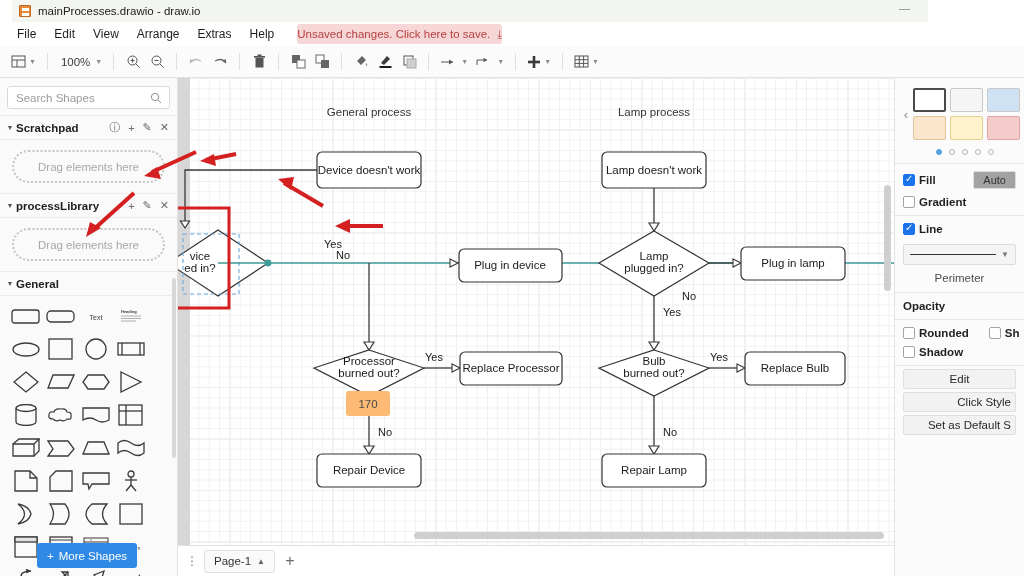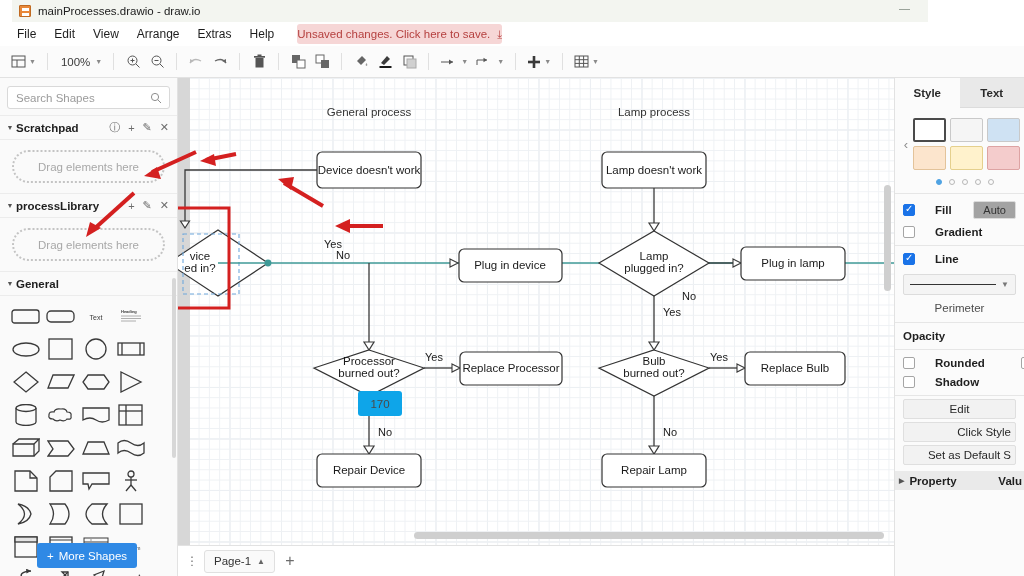--- a/index.html
+++ b/index.html
@@ -126,22 +126,22 @@
   .canvas-svg { position: absolute; left: 0; top: 0; }
   .v-scroll {
     position: absolute; right: 3px; top: 107px; width: 7px; height: 106px;
     background: #cfcfcf; border-radius: 4px;
   }
   .h-scroll {
     position: absolute; left: 236px; bottom: 6px; width: 470px; height: 7px;
     background: #cfcfcf; border-radius: 4px;
   }
   .size-tip {
-    position: absolute; left: 180px; top: 313px; width: 44px; height: 25px;
-    background: #0ea5e9; border-radius: 3px; display: flex; align-items: center;
+    position: absolute; left: 168px; top: 313px; width: 44px; height: 25px;
+    background: #fdba74; border-radius: 3px; display: flex; align-items: center;
     justify-content: center; font-size: 11.5px; color: #4a4a4a;
   }
 
   
   .bottombar {
     position: absolute; left: 178px; bottom: 0; width: 716px; height: 31px;
     background: #fff; border-top: 1px solid #e2e2e2; display: flex; align-items: center;
     padding-left: 6px; gap: 4px;
   }
   .dots-v { width: 16px; text-align: center; color: #737373; font-size: 12px; letter-spacing: 0; }
@@ -166,21 +166,21 @@
   .swatch-row { display: flex; align-items: center; padding: 10px 2px 2px 4px; }
   .sw-prev { width: 14px; color: #8d8d8d; font-size: 13px; text-align: center; }
   .sw-grid { display: grid; grid-template-columns: repeat(3, 33px); gap: 4px; }
   .sw { height: 24px; border-radius: 2px; border: 1px solid #c9c9c9; }
   .sw.sel { border: 2px solid #4a4a4a; }
   .dots-row { display: flex; gap: 7px; justify-content: center; padding: 7px 0 8px 10px; }
   .pdot { width: 6px; height: 6px; border-radius: 50%; border: 1px solid #b7b7b7; }
   .pdot.on { background: #4fa3e3; border-color: #4fa3e3; }
   .rrow {
     display: flex; align-items: center; padding: 7px 8px; font-size: 11.5px; color: #1f1f1f;
-    gap: 20px;
+    gap: 4px;
   }
   .rdiv { height: 1px; background: #e6e6e6; }
   .cb { width: 12px; height: 12px; border: 1px solid #a5a5a5; border-radius: 2px; background: #fff; flex: none; }
   .cb.on { background: #1a73e8; border-color: #1a73e8; position: relative; }
   .cb.on:after {
     content: "✓"; position: absolute; left: 1px; top: -2px; font-size: 10px; color: #fff;
   }
   .rlabel { font-weight: bold; }
   .auto-box {
     margin-left: auto; background: #a3a3a3; border: 1px solid #dcdcdc; border-radius: 2px;
@@ -746,24 +746,20 @@
   <div class="bottombar">
     <div class="dots-v">⋮</div>
     <div class="page-tab">
       <span>Page-1</span>
       <span style="font-size:8px;color:#666">▲</span>
     </div>
     <div class="add-page">+</div>
   </div>
 
   <div class="rpanel">
-    <div class="rtabs">
-      <div class="rtab active">Style</div>
-      <div class="rtab">Text</div>
-    </div>
 
     <div class="swatch-row">
       <div class="sw-prev">‹</div>
       <div class="sw-grid">
         <div class="sw sel" style="background:#ffffff"></div>
         <div class="sw" style="background:#f5f5f5"></div>
         <div class="sw" style="background:#cfe2f3"></div>
         <div class="sw" style="background:#fce5cd;border-color:#e3c39a"></div>
         <div class="sw" style="background:#fff2cc;border-color:#e5d08d"></div>
         <div class="sw" style="background:#f4cccc;border-color:#dda3a3"></div>
@@ -814,20 +810,15 @@
     <div class="rrow" style="padding-top:0">
       <span class="cb"></span>
       <span class="rlabel">Shadow</span>
     </div>
     <div class="rdiv"></div>
 
     <div class="rbtn">Edit</div>
     <div class="rbtn wide">Click Style</div>
     <div class="rbtn wide">Set as Default S</div>
 
-    <div class="prop-head">
-      <span class="tri">▶</span>
-      <span>Property</span>
-      <span class="valcol">Valu</span>
-    </div>
   </div>
 
 </div>
 
 </body></html>

